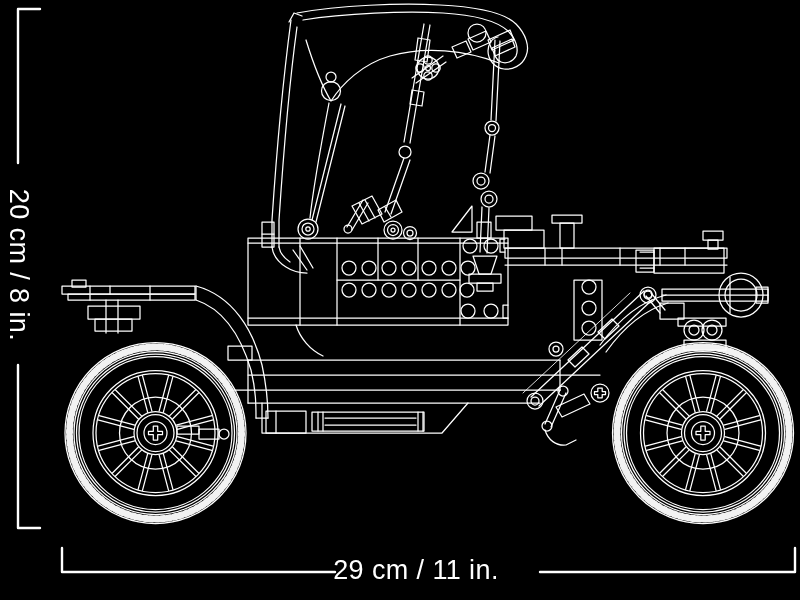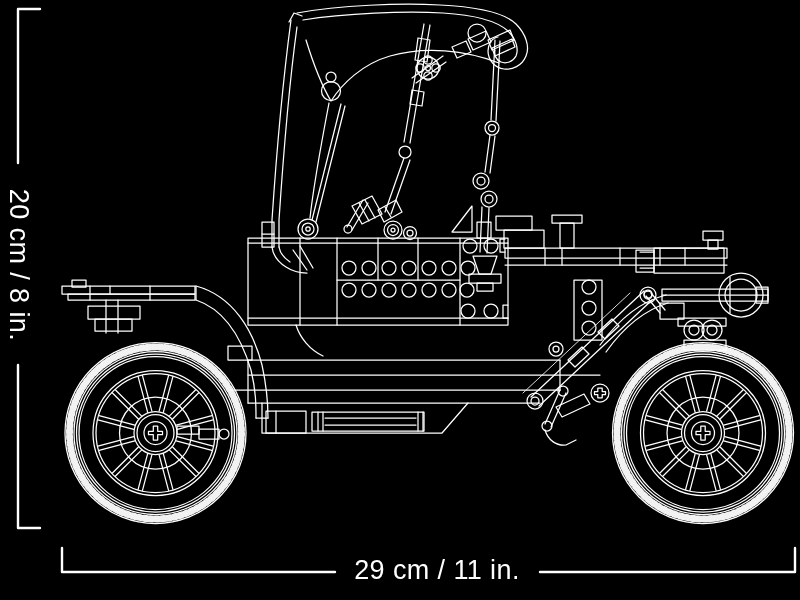--- a/index.html
+++ b/index.html
@@ -18,21 +18,21 @@
   .tread{stroke-width:7;stroke-dasharray:2.6 3.4;opacity:.95;}
   .dim-label{
     position:absolute;color:#fff;font-size:27px;font-weight:500;
     letter-spacing:.4px;white-space:nowrap;user-select:none;
   }
   .dim-label.vert{
     left:18px;top:265px;
     transform:translate(-50%,-50%) rotate(90deg);
   }
   .dim-label.horiz{
-    left:437px;top:570px;
+    left:416px;top:570px;
     transform:translate(-50%,-50%);
   }
 </style>
 </head>
 <body>
 
 <div class="stage">
 
   <svg width="800" height="600" viewBox="0 0 800 600">
 

